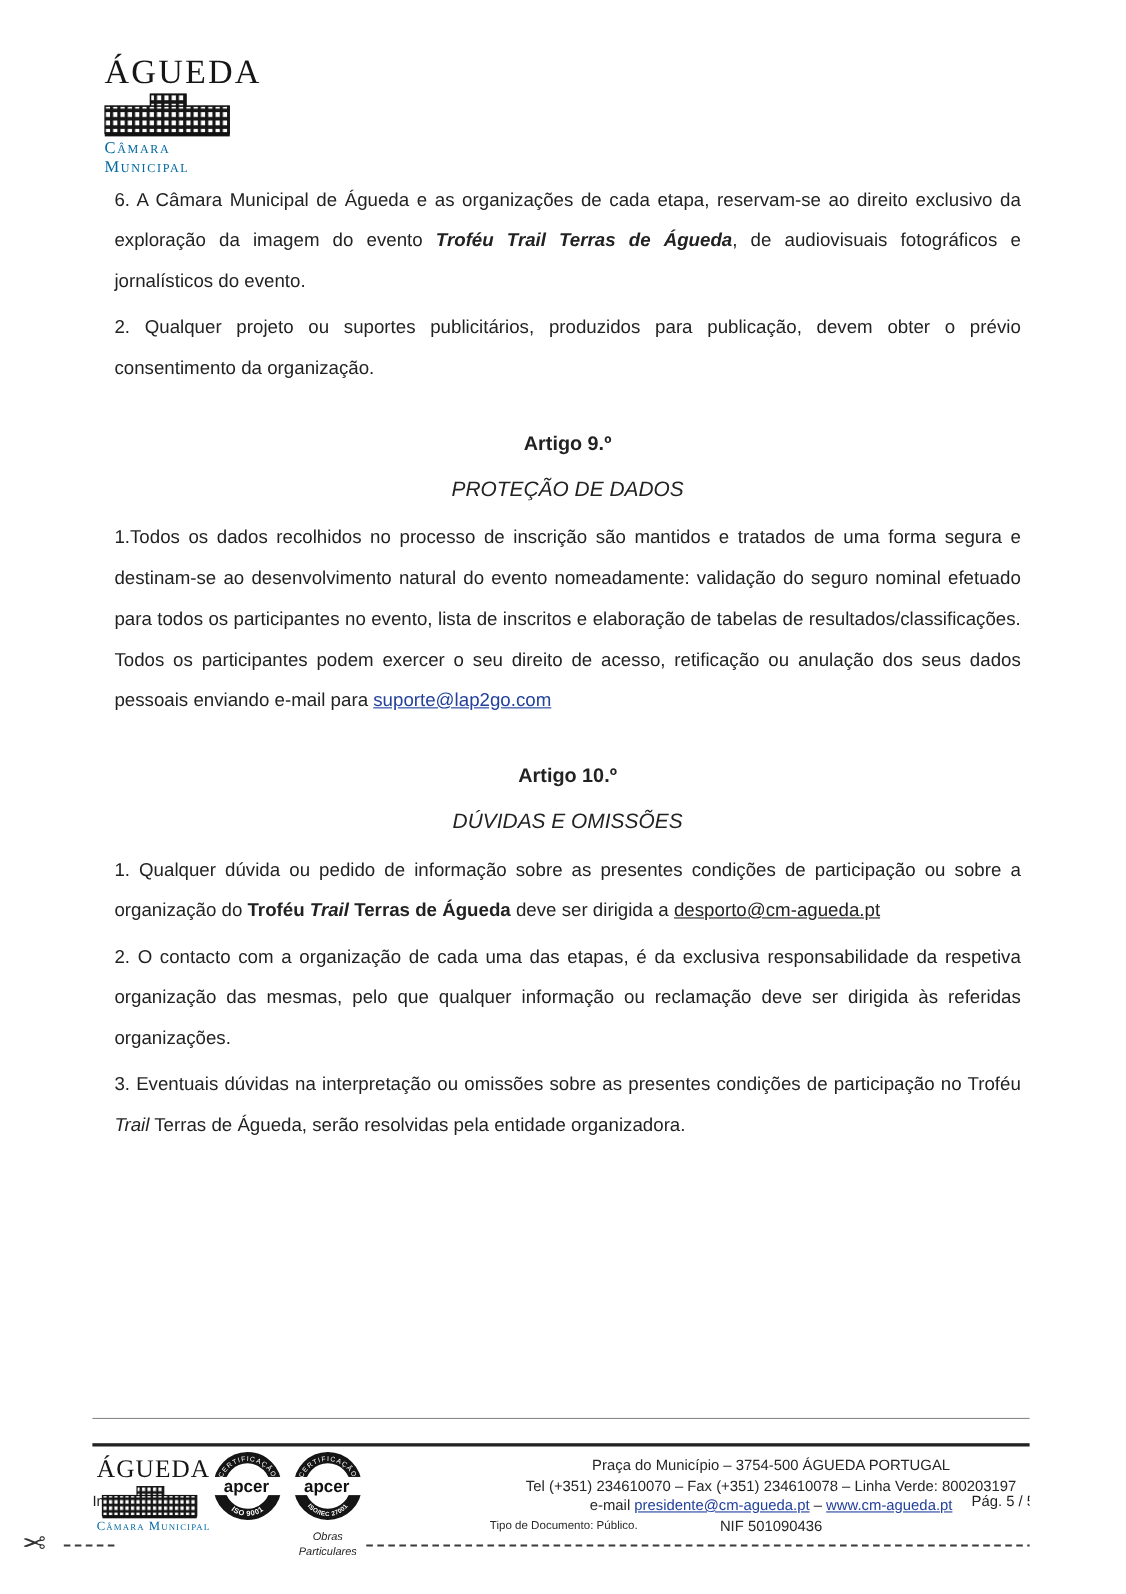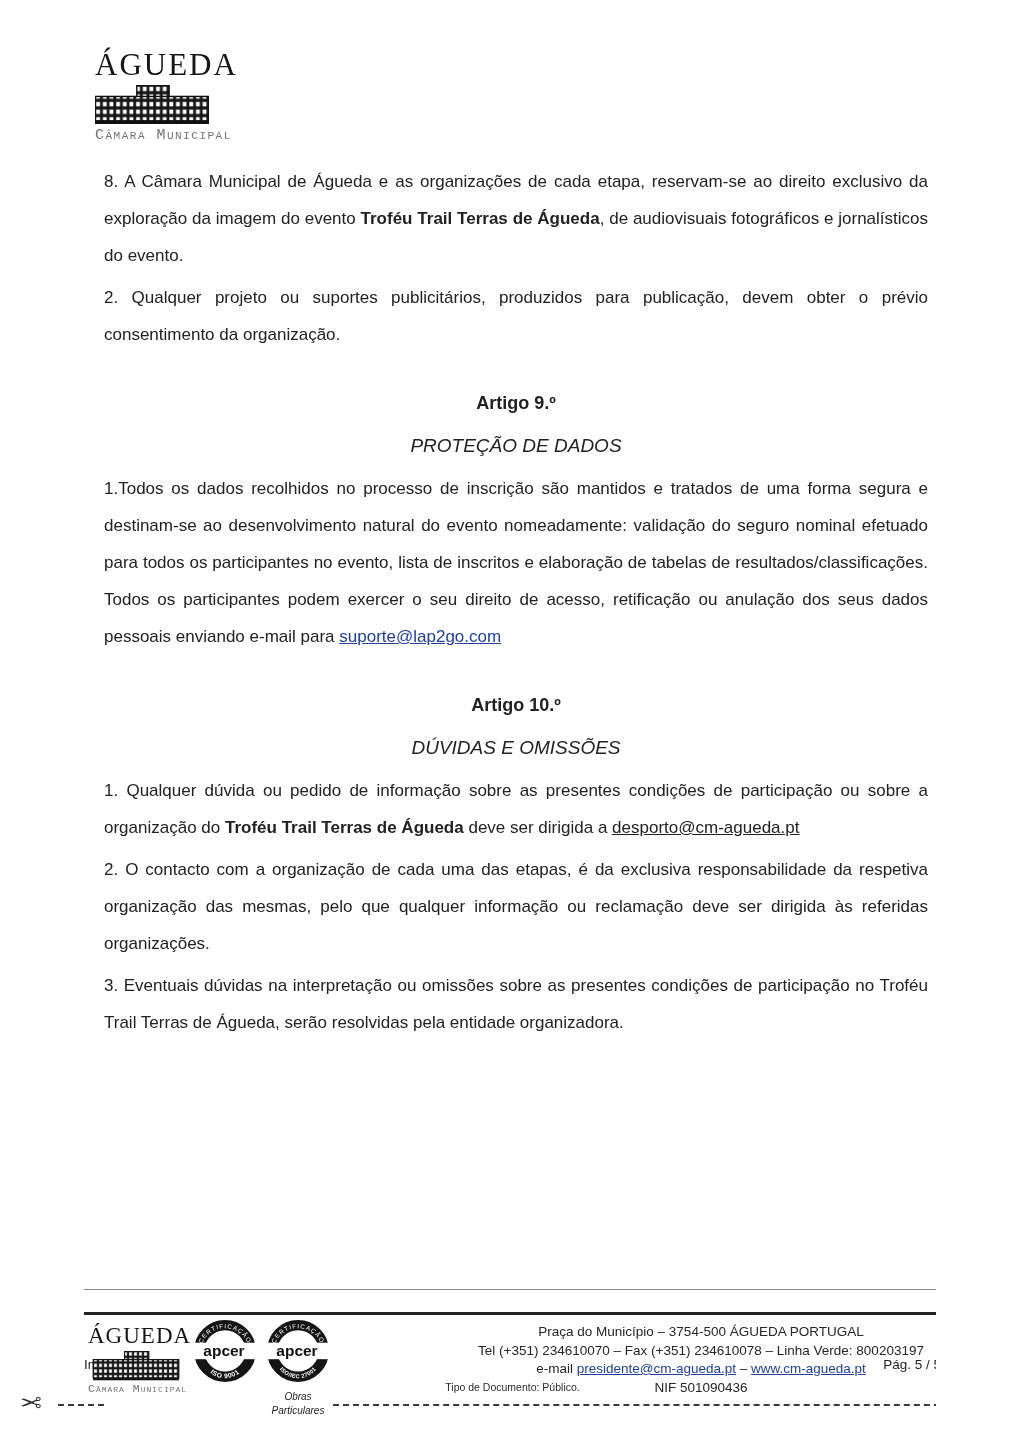--- a/index.html
+++ b/index.html
@@ -4,27 +4,27 @@
 <style>
   html,body{margin:0;padding:0;background:#ffffff;}
   .page{
     position:relative;width:936px;height:1449px;background:#fff;overflow:hidden;
     font-family:"Liberation Sans","DejaVu Sans",sans-serif;color:#212121;
   }
   
   .header-logo{position:absolute;left:95px;top:48px;width:140px;text-align:left;}
   .brand{font-family:"Liberation Serif","DejaVu Serif",serif;font-size:31px;letter-spacing:2px;color:#161616;line-height:34px;}
   .building{display:block;margin-top:3px;}
-  .muni{font-family:Liberation Mono, monospace;font-variant:small-caps;font-size:15px;letter-spacing:1.5px;color:#737373;margin-top:2px;}
+  .muni{font-family:Liberation Serif, serif;font-variant:small-caps;font-size:15px;letter-spacing:1.5px;color:#0369a1;margin-top:2px;}
   
   .content{position:absolute;left:104px;top:163px;width:824px;font-size:17px;line-height:37px;color:#222;}
   .block.p{margin:0 0 5px 0;text-align:justify;}
   .block.h{margin:32px 0 5px 0;text-align:center;font-weight:700;font-size:18px;}
   .block.sub{margin:0 0 6px 0;text-align:center;font-style:italic;font-size:19px;}
-  .b{font-weight:700;} .i{}
+  .b{font-weight:700;} .i{font-style:italic;}
   .content a{color:inherit;text-decoration:underline;cursor:pointer;}
   .content a.blue{color:#22409c;}
   
   .rule-thin{position:absolute;left:84px;top:1289px;width:857px;border-top:1.5px solid #8a8a8a;}
   .footer-row{position:absolute;left:84px;top:1354px;width:857px;height:21px;display:flex;align-items:center;}
   .footer-left{font-size:13.5px;color:#1e1e1e;}
   .footer-center{position:absolute;left:0;right:0;text-align:center;font-size:10.5px;color:#2a2a2a;margin-top:44px;}
   .footer-right{margin-left:auto;font-size:13.5px;color:#1e1e1e;}
   .rule-thick{position:absolute;left:84px;top:1312px;width:857px;border-top:3px solid #222;}
   
@@ -55,21 +55,21 @@
         </pattern>
       </defs>
       <rect x="44" y="0" width="34" height="14" fill="url(#winH)" stroke="#111" stroke-width="1.5"></rect>
       <rect x="0" y="12" width="120" height="26" fill="url(#winH)" stroke="#111" stroke-width="1.5"></rect>
       <rect x="0" y="37" width="120" height="4" fill="#111"></rect>
     </svg>
     <div class="muni">Câmara Municipal</div>
   </div>
 
   <div class="content">
-      <div class="block p"><span>8. A Câmara Municipal de Águeda e as organizações de cada etapa, reservam-se ao direito exclusivo da exploração da imagem do evento </span><span class="b i">Troféu Trail Terras de Águeda</span><span>, de audiovisuais fotográficos e jornalísticos do evento.</span></div>
+      <div class="block p"><span>6. A Câmara Municipal de Águeda e as organizações de cada etapa, reservam-se ao direito exclusivo da exploração da imagem do evento </span><span class="b i">Troféu Trail Terras de Águeda</span><span>, de audiovisuais fotográficos e jornalísticos do evento.</span></div>
       <div class="block p"><span>2. Qualquer projeto ou suportes publicitários, produzidos para publicação, devem obter o prévio consentimento da organização.</span></div>
       <div class="block h"><span>Artigo 9.º</span></div>
       <div class="block sub"><span>PROTEÇÃO DE DADOS</span></div>
       <div class="block p"><span>1.Todos os dados recolhidos no processo de inscrição são mantidos e tratados de uma forma segura e destinam-se ao desenvolvimento natural do evento nomeadamente: validação do seguro nominal efetuado para todos os participantes no evento, lista de inscritos e elaboração de tabelas de resultados/classificações. Todos os participantes podem exercer o seu direito de acesso, retificação ou anulação dos seus dados pessoais enviando e-mail para </span><a href="#" class="blue">suporte@lap2go.com</a></div>
       <div class="block h"><span>Artigo 10.º</span></div>
       <div class="block sub"><span>DÚVIDAS E OMISSÕES</span></div>
       <div class="block p"><span>1. Qualquer dúvida ou pedido de informação sobre as presentes condições de participação ou sobre a organização do </span><span class="b">Troféu </span><span class="b i">Trail</span><span class="b"> Terras de Águeda</span><span> deve ser dirigida a </span><a href="#">desporto@cm-agueda.pt</a></div>
       <div class="block p"><span>2. O contacto com a organização de cada uma das etapas, é da exclusiva responsabilidade da respetiva organização das mesmas, pelo que qualquer informação ou reclamação deve ser dirigida às referidas organizações.</span></div>
       <div class="block p"><span>3. Eventuais dúvidas na interpretação ou omissões sobre as presentes condições de participação no Troféu </span><span class="i">Trail</span><span> Terras de Águeda, serão resolvidas pela entidade organizadora.</span></div>
     </div>

